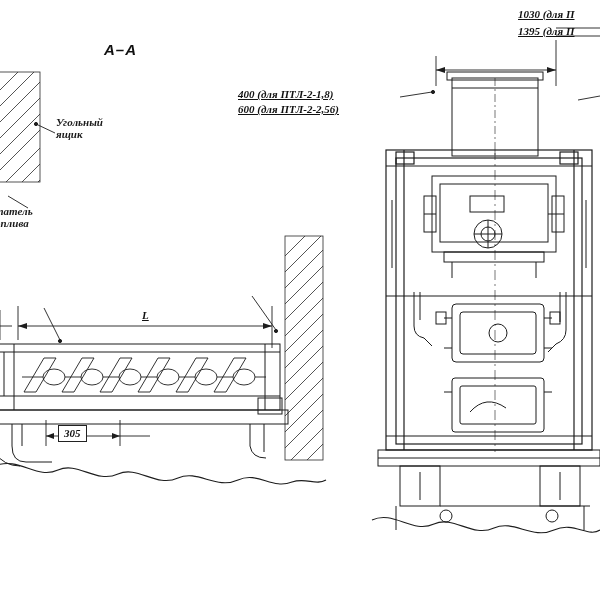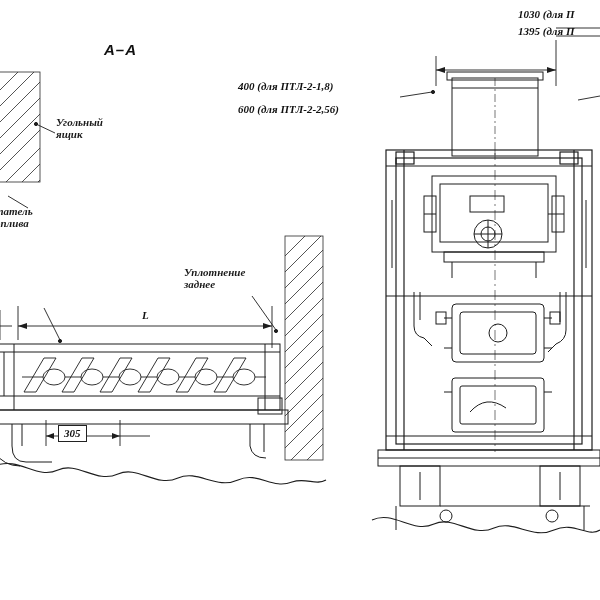--- a/index.html
+++ b/index.html
@@ -2,21 +2,21 @@
 <html><head>
 <meta charset="utf-8">
 <style>
   html,body{margin:0;padding:0;background:#ffffff;}
   body{width:600px;height:600px;overflow:hidden;font-family:"Liberation Sans",sans-serif;}
   #stage{position:relative;width:600px;height:600px;background:#fff;}
   svg#drawing{position:absolute;left:0;top:0;width:600px;height:600px;}
   .lbl{position:absolute;color:#1a1a1a;font-family:"Liberation Serif",serif;font-weight:bold;font-style:italic;white-space:pre;line-height:1.12;}
   .lbl.s11{font-size:11px;}
   .title{position:absolute;font-family:Liberation Sans, sans-serif;font-style:italic;font-weight:bold;font-size:15px;color:#111;letter-spacing:1px;}
-  .dimbox{position:absolute;font-family:"Liberation Serif",serif;font-style:italic;font-weight:bold;font-size:11px;color:#111;}
+  .dimbox{position:absolute;font-family:"Liberation Serif",serif;font-style:italic;font-weight:bold;font-size:11px;color:#111;text-decoration:underline;}
   .numbox{position:absolute;border:1px solid #222;padding:1px 5px 2px 5px;font-family:"Liberation Serif",serif;font-style:italic;font-weight:bold;font-size:11px;color:#111;background:#fff;text-align:right;}
 </style>
 </head>
 <body>
 
 <div id="stage">
 
 <svg id="drawing" viewBox="0 0 600 600">
   <g stroke="#1d1d1d" fill="none" stroke-width="1">
 
@@ -234,24 +234,22 @@
     <line x1="495" y1="150" x2="495" y2="452" stroke-dasharray="10 4 2 4" stroke-width="0.6"></line>
   </g>
 </svg>
 
 <div class="title" style="left:104px;top:41px;">A–A</div>
 
 <div class="lbl s11" style="left:56px;top:116px;">Угольный
 ящик</div>
 <div class="lbl s11" style="left:-5px;top:205px;">татель
 оплива</div>
-<div class="lbl s11" style="left:184px;top:266px;">Уплотнение
-заднее</div>
-
-<div class="dimbox" style="left:238px;top:80px;">400 (для ПТЛ-2-1,8)</div>
+
+<div class="dimbox" style="left:238px;top:88px;">400 (для ПТЛ-2-1,8)</div>
 <div class="dimbox" style="left:238px;top:103px;">600 (для ПТЛ-2-2,56)</div>
 
 <div class="dimbox" style="left:518px;top:8px;">1030 (для П</div>
 <div class="dimbox" style="left:518px;top:25px;">1395 (для П</div>
 
 <div class="numbox" style="left:58px;top:425px;">305</div>
 <div class="dimbox" style="left:142px;top:309px;">L</div>
 
 </div>
 

